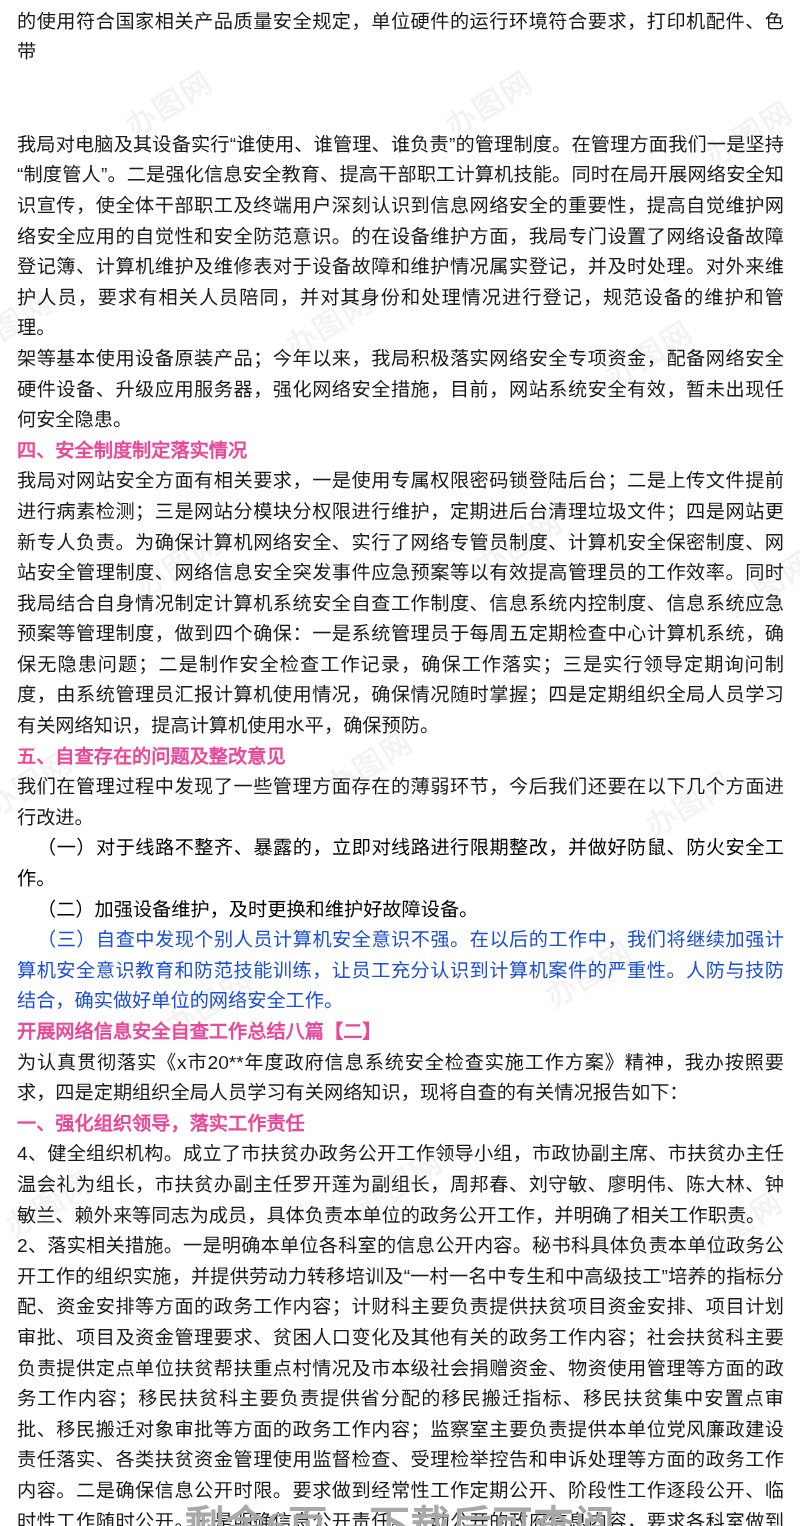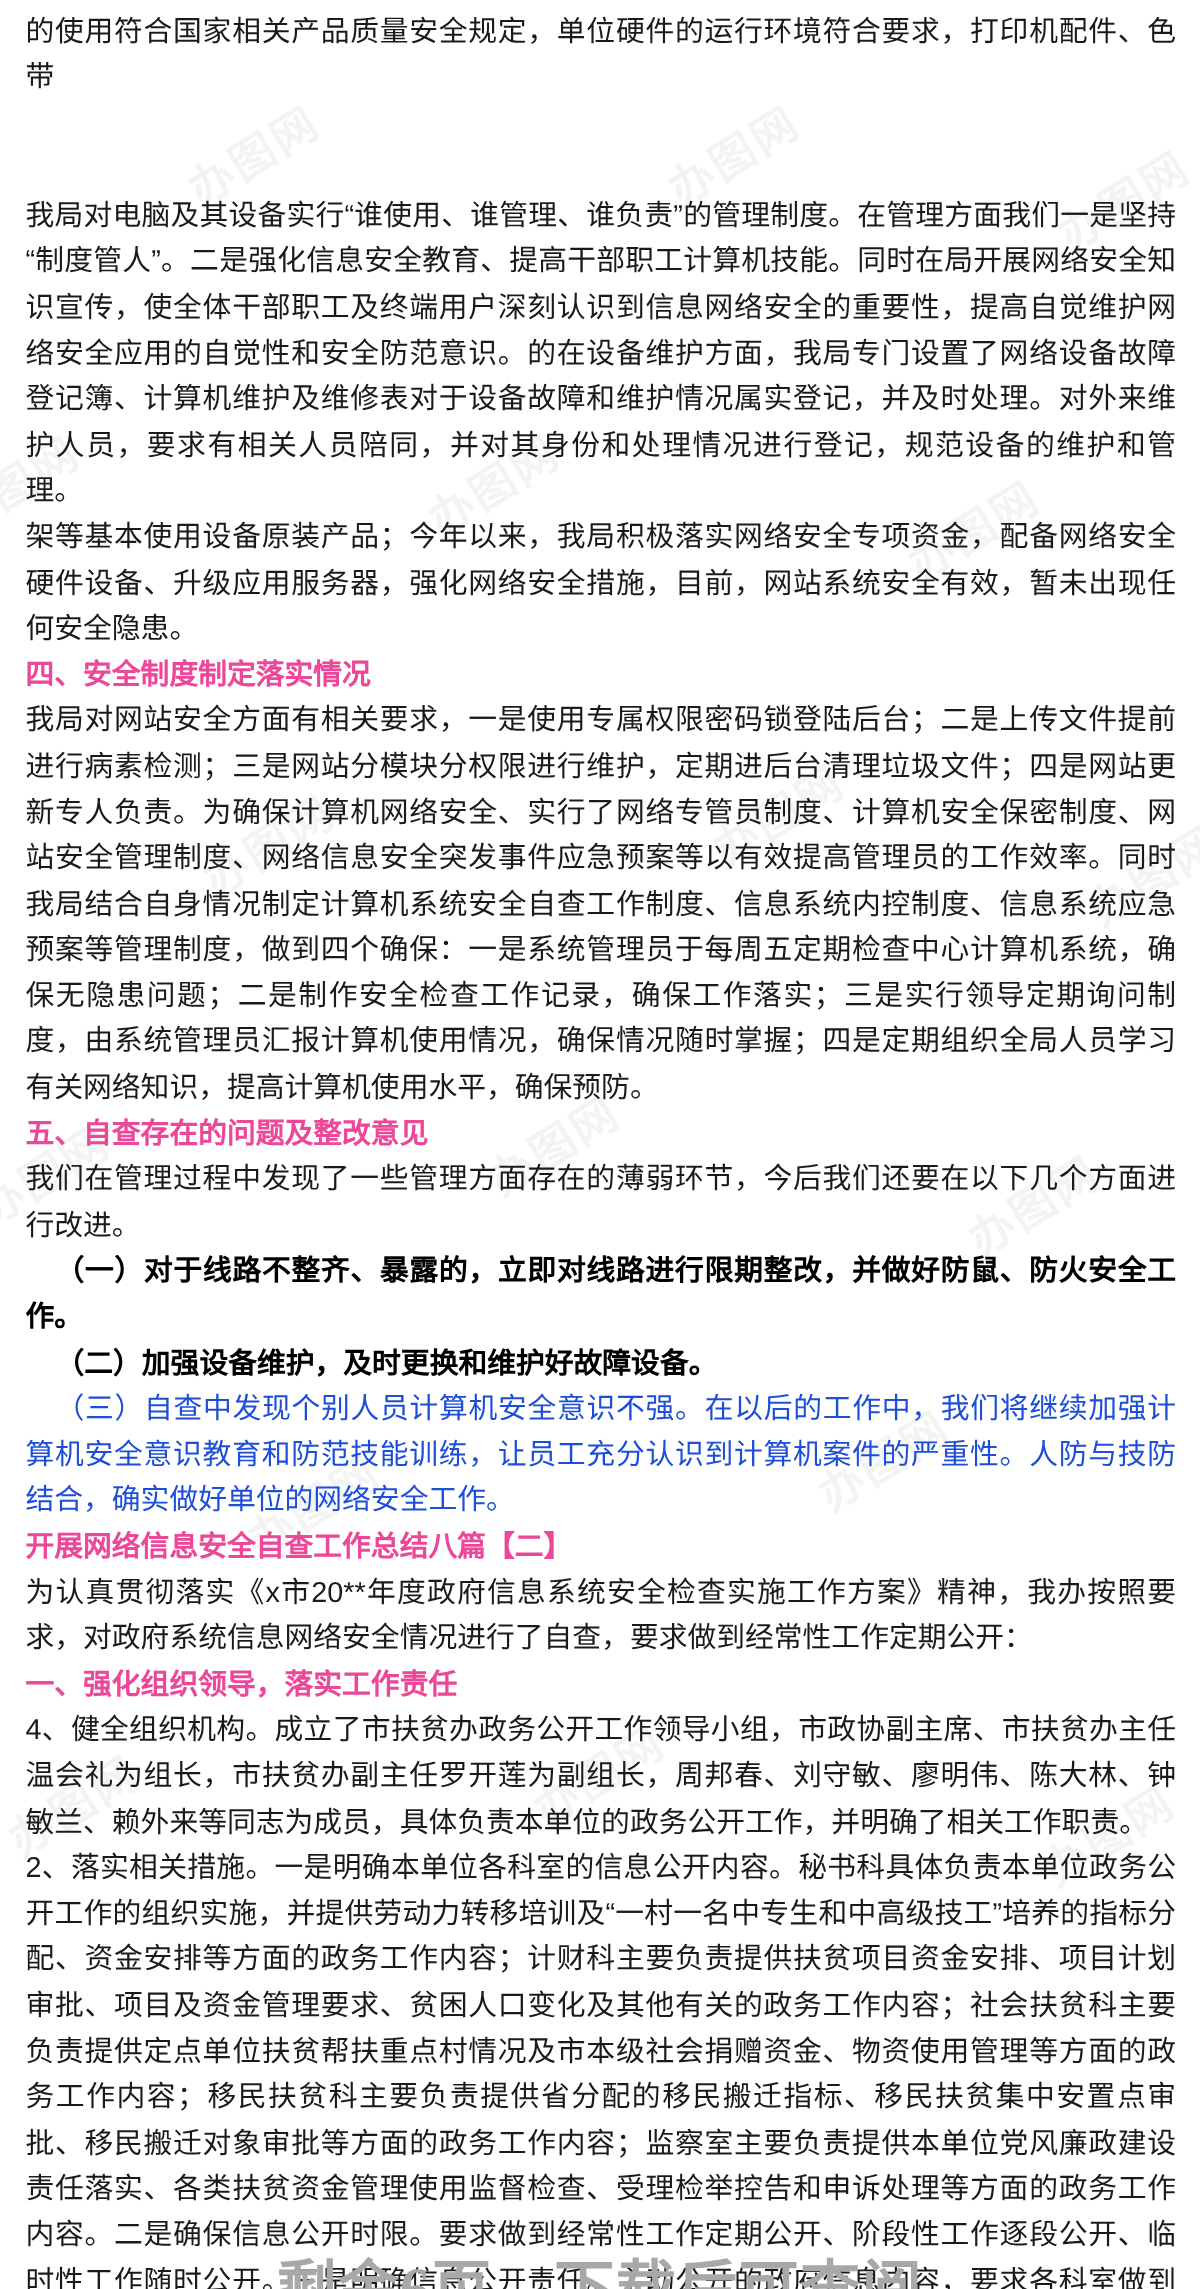--- a/index.html
+++ b/index.html
@@ -76,21 +76,21 @@
     margin: 0;
     font-size: 19.2px;
     line-height: 30.6px;
     color: #1d4ed8;
     text-indent: 20px;
     text-align: justify;
     text-justify: inter-ideograph;
     word-break: break-all;
   }
   .listitem.bold {
-    font-weight: 700;
+    font-weight: 400;
     color: #000;
   }
 
   .gap-lg { height: 62px; }
 
   
   #footer-notice {
     position: absolute;
     left: 0;
     right: 0;
@@ -136,21 +136,21 @@
       <p class="para">我局对电脑及其设备实行“谁使用、谁管理、谁负责”的管理制度。在管理方面我们一是坚持“制度管人”。二是强化信息安全教育、提高干部职工计算机技能。同时在局开展网络安全知识宣传，使全体干部职工及终端用户深刻认识到信息网络安全的重要性，提高自觉维护网络安全应用的自觉性和安全防范意识。的在设备维护方面，我局专门设置了网络设备故障登记簿、计算机维护及维修表对于设备故障和维护情况属实登记，并及时处理。对外来维护人员，要求有相关人员陪同，并对其身份和处理情况进行登记，规范设备的维护和管理。</p>
       <p class="para">架等基本使用设备原装产品；今年以来，我局积极落实网络安全专项资金，配备网络安全硬件设备、升级应用服务器，强化网络安全措施，目前，网站系统安全有效，暂未出现任何安全隐患。</p>
       <p class="heading">四、安全制度制定落实情况</p>
       <p class="para">我局对网站安全方面有相关要求，一是使用专属权限密码锁登陆后台；二是上传文件提前进行病素检测；三是网站分模块分权限进行维护，定期进后台清理垃圾文件；四是网站更新专人负责。为确保计算机网络安全、实行了网络专管员制度、计算机安全保密制度、网站安全管理制度、网络信息安全突发事件应急预案等以有效提高管理员的工作效率。同时我局结合自身情况制定计算机系统安全自查工作制度、信息系统内控制度、信息系统应急预案等管理制度，做到四个确保：一是系统管理员于每周五定期检查中心计算机系统，确保无隐患问题；二是制作安全检查工作记录，确保工作落实；三是实行领导定期询问制度，由系统管理员汇报计算机使用情况，确保情况随时掌握；四是定期组织全局人员学习有关网络知识，提高计算机使用水平，确保预防。</p>
       <p class="heading">五、自查存在的问题及整改意见</p>
       <p class="para">我们在管理过程中发现了一些管理方面存在的薄弱环节，今后我们还要在以下几个方面进行改进。</p>
       <p class="listitem bold">（一）对于线路不整齐、暴露的，立即对线路进行限期整改，并做好防鼠、防火安全工作。</p>
       <p class="listitem bold">（二）加强设备维护，及时更换和维护好故障设备。</p>
       <p class="listitem">（三）自查中发现个别人员计算机安全意识不强。在以后的工作中，我们将继续加强计算机安全意识教育和防范技能训练，让员工充分认识到计算机案件的严重性。人防与技防结合，确实做好单位的网络安全工作。</p>
       <p class="heading">开展网络信息安全自查工作总结八篇【二】</p>
-      <p class="para">为认真贯彻落实《x市20**年度政府信息系统安全检查实施工作方案》精神，我办按照要求，对政府系统信息网络安全情况进行了自查，要求做到经常性工作定期公开：</p>
+      <p class="para">为认真贯彻落实《x市20**年度政府信息系统安全检查实施工作方案》精神，我办按照要求，四是定期组织全局人员学习有关网络知识，现将自查的有关情况报告如下：</p>
       <p class="heading">一、强化组织领导，落实工作责任</p>
       <p class="para">4、健全组织机构。成立了市扶贫办政务公开工作领导小组，市政协副主席、市扶贫办主任温会礼为组长，市扶贫办副主任罗开莲为副组长，周邦春、刘守敏、廖明伟、陈大林、钟敏兰、赖外来等同志为成员，具体负责本单位的政务公开工作，并明确了相关工作职责。</p>
       <p class="para">2、落实相关措施。一是明确本单位各科室的信息公开内容。秘书科具体负责本单位政务公开工作的组织实施，并提供劳动力转移培训及“一村一名中专生和中高级技工”培养的指标分配、资金安排等方面的政务工作内容；计财科主要负责提供扶贫项目资金安排、项目计划审批、项目及资金管理要求、贫困人口变化及其他有关的政务工作内容；社会扶贫科主要负责提供定点单位扶贫帮扶重点村情况及市本级社会捐赠资金、物资使用管理等方面的政务工作内容；移民扶贫科主要负责提供省分配的移民搬迁指标、移民扶贫集中安置点审批、移民搬迁对象审批等方面的政务工作内容；监察室主要负责提供本单位党风廉政建设责任落实、各类扶贫资金管理使用监督检查、受理检举控告和申诉处理等方面的政务工作内容。二是确保信息公开时限。要求做到经常性工作定期公开、阶段性工作逐段公开、临时性工作随时公开。三是明确信息公开责任。主动公开的政府信息内容，要求各科室做到谁提供、谁负责；对依</p>
     </div>
 
   <div id="footer-notice" style="color: rgb(168, 168, 168);">剩余6页　下载后可查阅</div>
 
 </div>
 
 </body></html>

